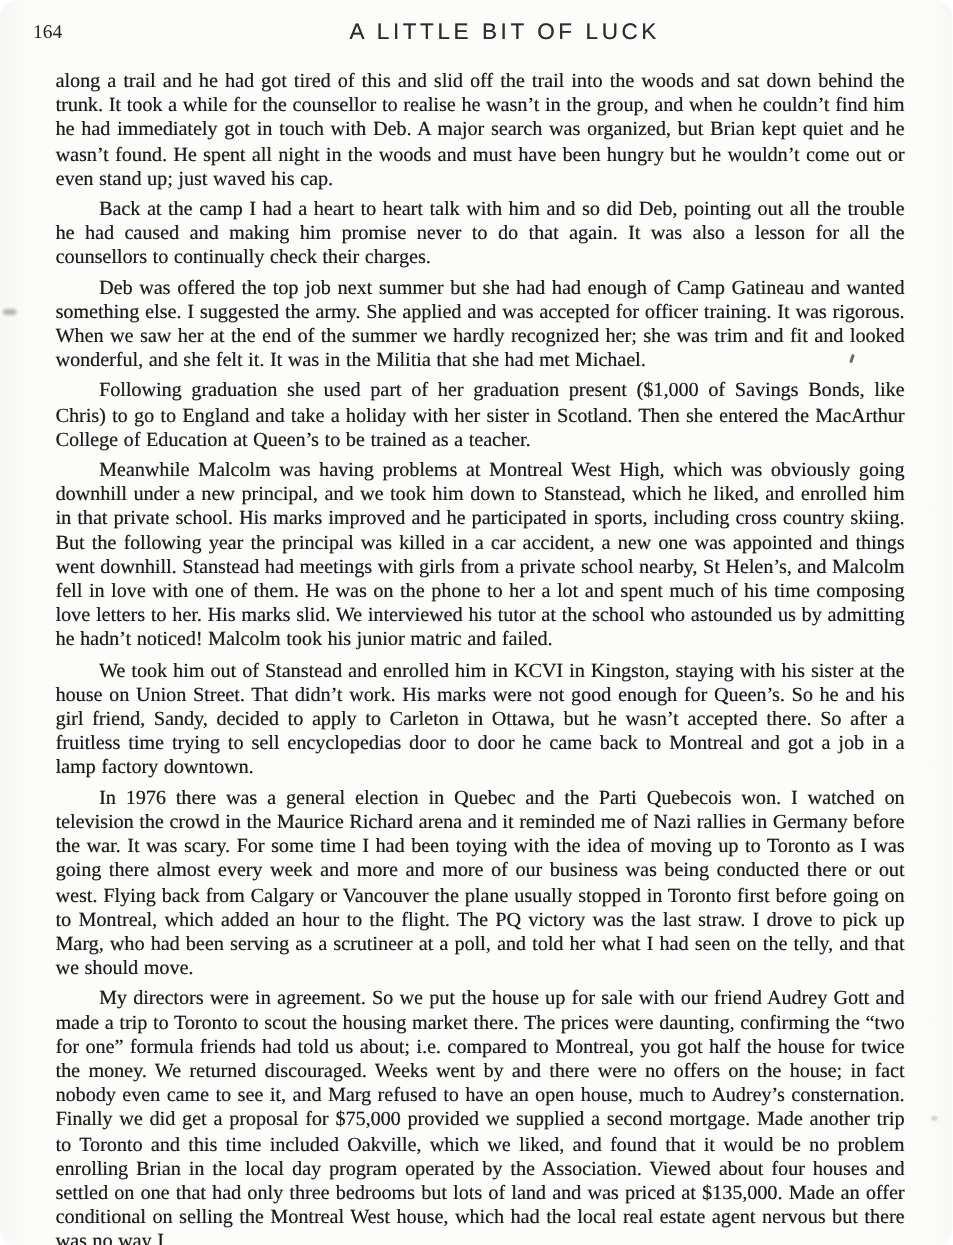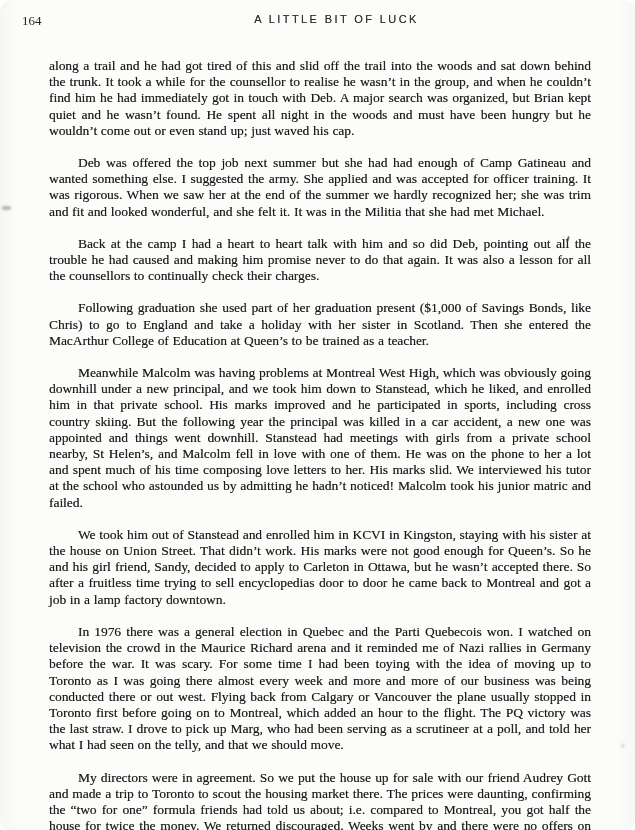--- a/index.html
+++ b/index.html
@@ -30,38 +30,38 @@
     left: 22px; top: 1px;
     font-size: 13px;
     font-family: "Liberation Serif", serif;
     color: #222;
   }
   .running-title {
     position: absolute;
     left: 38px; right: 0; top: 1px;
     text-align: center;
     font-family: "Liberation Sans", sans-serif;
-    font-size: 11px;
+    font-size: 15px;
     letter-spacing: 2.4px;
     color: #2d2d2d;
     text-shadow: 0 0 0.3px rgba(40,40,40,0.6);
   }
   .body-text {
     position: absolute;
     top: 42px;
     left: 33px;
     width: 574px;
     font-size: 13.4px;
     line-height: 16.2px;
     text-align: justify;
     color: #1b1b1b;
     text-shadow: 0.25px 0 0.25px rgba(25,25,25,0.55);
     word-spacing: 0.4px;
   }
-  .body-text p { margin: 16px; padding: 0; text-indent: 0; }
+  .body-text p { margin: 4px; padding: 0; text-indent: 0; }
   .body-text p.ind { text-indent: 29px; }
   .artifact-tick {
     position: absolute;
     left: 567px; top: 236px;
     width: 1.6px; height: 6px;
     background: #3a3a3a;
     transform: rotate(18deg);
     border-radius: 1px;
     opacity: 0.75;
   }
@@ -88,22 +88,22 @@
 <div class="page">
   <div class="scan-tint"></div>
 
   <div class="header">
     <span class="page-number">164</span>
     <span class="running-title">A LITTLE BIT OF LUCK</span>
   </div>
 
   <div class="body-text">
     <p>along a trail and he had got tired of this and slid off the trail into the woods and sat down behind the trunk. It took a while for the counsellor to realise he wasn’t in the group, and when he couldn’t find him he had immediately got in touch with Deb. A major search was organized, but Brian kept quiet and he wasn’t found. He spent all night in the woods and must have been hungry but he wouldn’t come out or even stand up; just waved his cap.</p>
+    <p class="ind">Back at the camp I had a heart to heart talk with him and so did Deb, pointing out all the trouble he had caused and making him promise never to do that again. It was also a lesson for all the counsellors to continually check their charges.</p>
     <p class="ind">Deb was offered the top job next summer but she had had enough of Camp Gatineau and wanted something else. I suggested the army. She applied and was accepted for officer training. It was rigorous. When we saw her at the end of the summer we hardly recognized her; she was trim and fit and looked wonderful, and she felt it. It was in the Militia that she had met Michael.</p>
-    <p class="ind">Back at the camp I had a heart to heart talk with him and so did Deb, pointing out all the trouble he had caused and making him promise never to do that again. It was also a lesson for all the counsellors to continually check their charges.</p>
     <p class="ind">Following graduation she used part of her graduation present ($1,000 of Savings Bonds, like Chris) to go to England and take a holiday with her sister in Scotland. Then she entered the MacArthur College of Education at Queen’s to be trained as a teacher.</p>
     <p class="ind">Meanwhile Malcolm was having problems at Montreal West High, which was obviously going downhill under a new principal, and we took him down to Stanstead, which he liked, and enrolled him in that private school. His marks improved and he participated in sports, including cross country skiing. But the following year the principal was killed in a car accident, a new one was appointed and things went downhill. Stanstead had meetings with girls from a private school nearby, St Helen’s, and Malcolm fell in love with one of them. He was on the phone to her a lot and spent much of his time composing love letters to her. His marks slid. We interviewed his tutor at the school who astounded us by admitting he hadn’t noticed! Malcolm took his junior matric and failed.</p>
     <p class="ind">We took him out of Stanstead and enrolled him in KCVI in Kingston, staying with his sister at the house on Union Street. That didn’t work. His marks were not good enough for Queen’s. So he and his girl friend, Sandy, decided to apply to Carleton in Ottawa, but he wasn’t accepted there. So after a fruitless time trying to sell encyclopedias door to door he came back to Montreal and got a job in a lamp factory downtown.</p>
     <p class="ind">In 1976 there was a general election in Quebec and the Parti Quebecois won. I watched on television the crowd in the Maurice Richard arena and it reminded me of Nazi rallies in Germany before the war. It was scary. For some time I had been toying with the idea of moving up to Toronto as I was going there almost every week and more and more of our business was being conducted there or out west. Flying back from Calgary or Vancouver the plane usually stopped in Toronto first before going on to Montreal, which added an hour to the flight. The PQ victory was the last straw. I drove to pick up Marg, who had been serving as a scrutineer at a poll, and told her what I had seen on the telly, and that we should move.</p>
     <p class="ind">My directors were in agreement. So we put the house up for sale with our friend Audrey Gott and made a trip to Toronto to scout the housing market there. The prices were daunting, confirming the “two for one” formula friends had told us about; i.e. compared to Montreal, you got half the house for twice the money. We returned discouraged. Weeks went by and there were no offers on the house; in fact nobody even came to see it, and Marg refused to have an open house, much to Audrey’s consternation. Finally we did get a proposal for $75,000 provided we supplied a second mortgage. Made another trip to Toronto and this time included Oakville, which we liked, and found that it would be no problem enrolling Brian in the local day program operated by the Association. Viewed about four houses and settled on one that had only three bedrooms but lots of land and was priced at $135,000. Made an offer conditional on selling the Montreal West house, which had the local real estate agent nervous but there was no way I</p>
   </div>
 
   <div class="artifact-tick"></div>
   <div class="artifact-smudge"></div>
   <div class="artifact-dot"></div>

